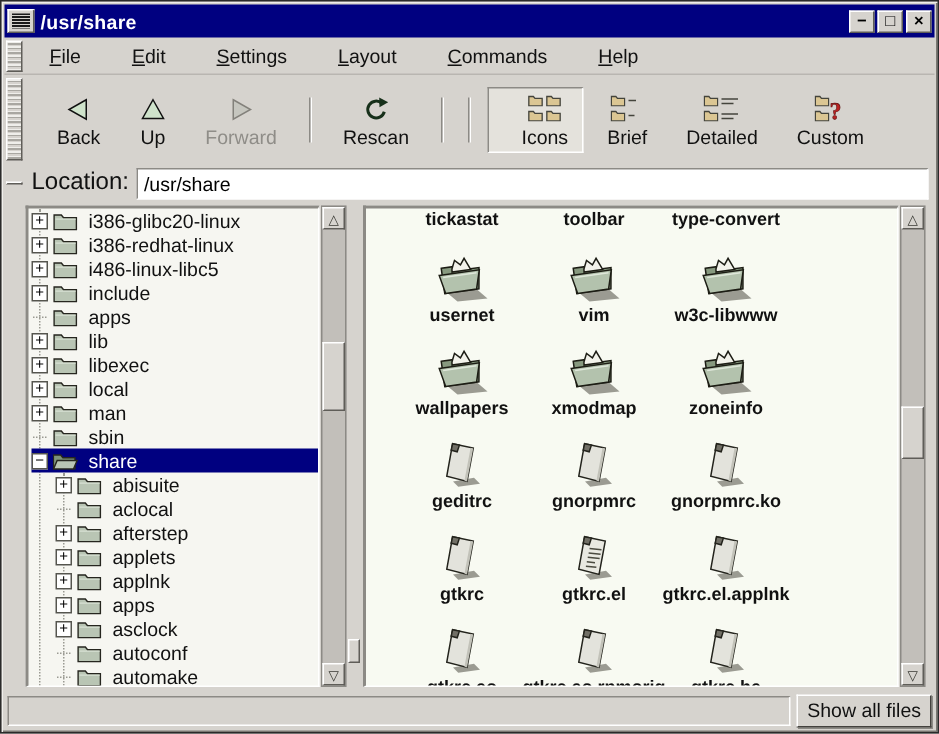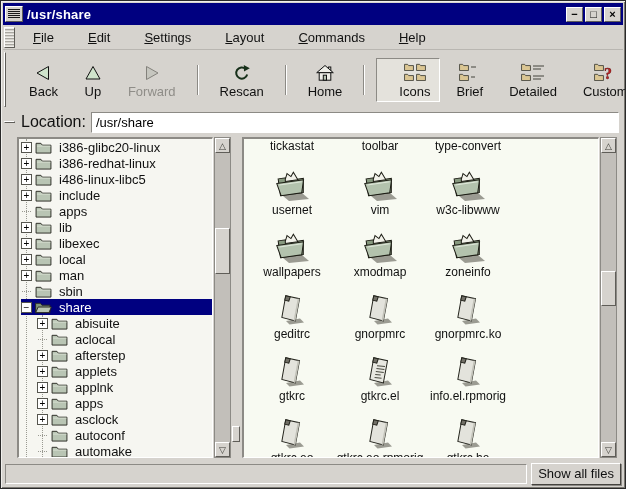--- a/index.html
+++ b/index.html
@@ -83,21 +83,21 @@
   
   .splitter{width:11px;position:relative;}
   .split-grip{position:absolute;left:1px;bottom:16px;width:8px;height:16px;background:#d6d3ce;
               border-top:1px solid #fff;border-left:1px solid #fff;border-right:1px solid #5f5d58;border-bottom:1px solid #5f5d58;}
 
   
   .pane-right{flex:1;display:flex;}
   .icon-panel{flex:1;background:#f8faf2;border-top:2px solid #8c8a85;border-left:2px solid #8c8a85;
               border-right:1px solid #fff;border-bottom:1px solid #fff;overflow:hidden;}
   .icon-grid{display:grid;grid-template-columns:repeat(3,88px);grid-template-rows:16px repeat(5,62px);
-             padding-left:4px;}
+             padding-left:20px;font-weight:bold;}
   .cell{display:flex;flex-direction:column;align-items:center;justify-content:flex-end;overflow:visible;}
   .cell .file-icon{width:36px;height:34px;}
   .cell .cell-label{font-size:12px;color:#111;margin-top:1px;white-space:nowrap;}
   .cell.partial{justify-content:flex-start;}
   .cell.partial .cell-label{margin-top:0;}
 
   
   .statusbar{position:absolute;left:4px;right:4px;bottom:3px;height:23px;display:flex;align-items:center;}
   .status-field{flex:1;height:20px;background:#d6d3ce;border-top:1px solid #8c8a85;border-left:1px solid #8c8a85;
                 border-right:1px solid #fff;border-bottom:1px solid #fff;margin-right:4px;font-size:12px;padding:2px 4px;color:#111;}
@@ -257,28 +257,20 @@
       <div class="tsep"></div>
       <div class="tbtn">
         <span class="ticon">
             <svg width="18" height="18">
               <use href="#i-rescan"></use>
             </svg>
           </span>
         <span class="tlabel">Rescan</span>
       </div>
       <div class="tsep"></div>
-      <div class="tbtn">
-        <span class="ticon">
-            <svg width="18" height="18">
-              <use href="#i-home"></use>
-            </svg>
-          </span>
-        <span class="tlabel">Home</span>
-      </div>
       <div class="tsep"></div>
       <div class="tbtn active">
         <span class="ticon">
             <svg width="24" height="20">
               <use href="#i-view-icons"></use>
             </svg>
           </span>
         <span class="tlabel">Icons</span>
       </div>
       <div class="tbtn">
@@ -595,21 +587,21 @@
           <div class="cell">
               <svg class="file-icon">
                 <use href="#i-doc-text"></use>
               </svg>
               <span class="cell-label">gtkrc.el</span>
             </div>
           <div class="cell">
               <svg class="file-icon">
                 <use href="#i-doc"></use>
               </svg>
-              <span class="cell-label">info.el.rpmorig</span>
+              <span class="cell-label">gtkrc.el.applnk</span>
             </div>
 
           <div class="cell">
               <svg class="file-icon">
                 <use href="#i-doc"></use>
               </svg>
               <span class="cell-label">gtkrc.eo</span>
             </div>
           <div class="cell">
               <svg class="file-icon">

